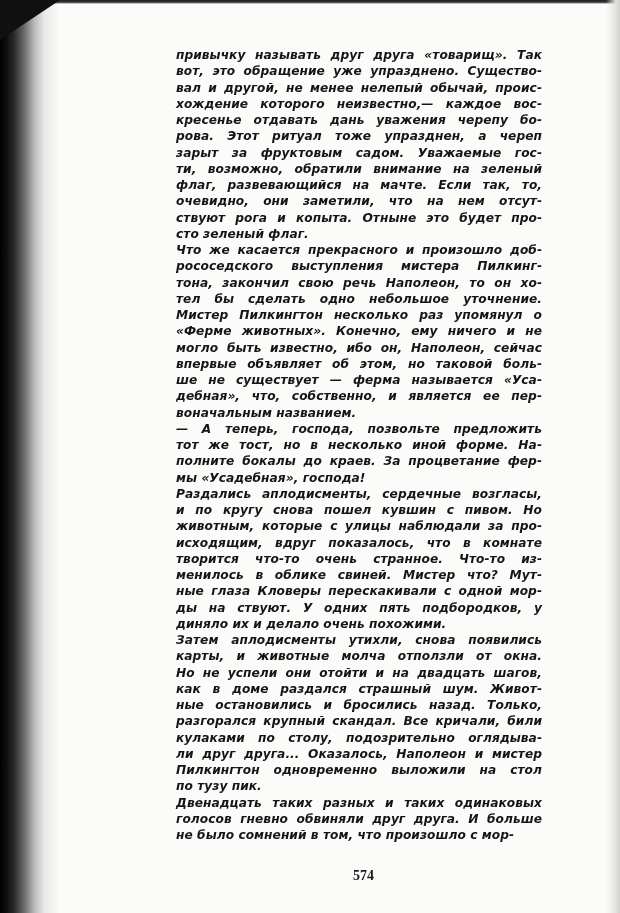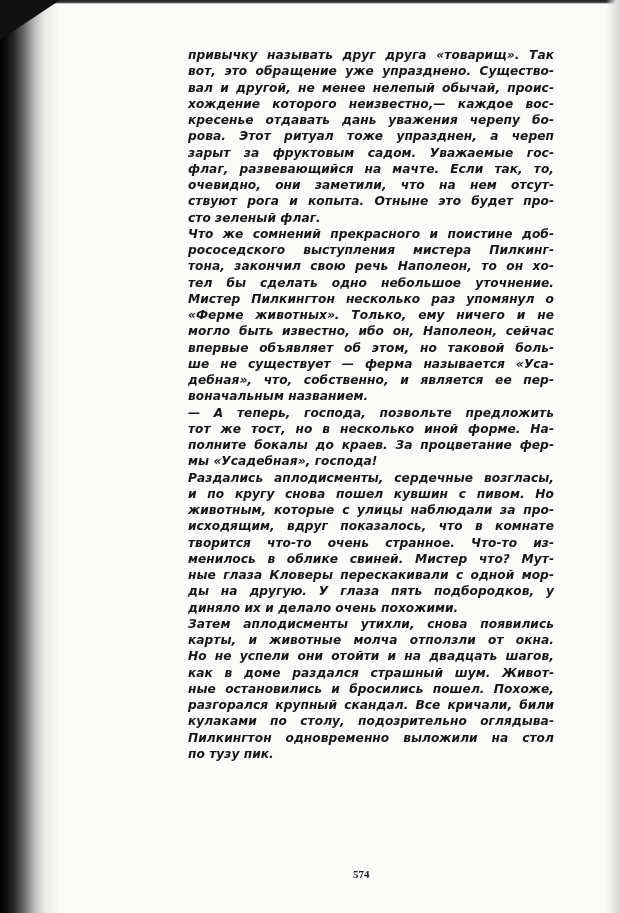--- a/index.html
+++ b/index.html
@@ -25,92 +25,98 @@
       background: linear-gradient(90deg, rgba(240,240,238,0), #e2e2e0 70%, #d0d0ce);
     }
     .page-text {
       position: absolute; left: 176px; top: 47px; width: 366px;
       font-family: "DejaVu Sans", sans-serif;
       font-style: italic; font-weight: bold;
       font-size: 12.2px; line-height: 16.25px;
       color: #151515;
       text-align: justify;
       letter-spacing: 0.05px;
-      margin-left: 12px;
     }
     .line {
       display: block; white-space: nowrap;
       text-align-last: justify; text-align: justify;
       height: 16.25px; overflow: visible;
     }
     .line.last { text-align-last: left; }
     .page-number {
       position: absolute; left: 353px; top: 868px;
       font-family: "Liberation Serif", serif;
-      font-weight: bold; font-size: 11px; color: #1a1a1a;
+      font-weight: bold; font-size: 14px; color: #1a1a1a;
     }
   </style>
 </head>
 <body>
 
 <div class="gutter"></div>
 <div class="scan-top"></div>
 <div class="scan-top-left"></div>
 <div class="right-edge"></div>
 
 <div class="page-text" id="page-text">
     <div>
       <span class="line">привычку называть друг друга «товарищ». Так</span>
       <span class="line">вот, это обращение уже упразднено. Существо-</span>
       <span class="line">вал и другой, не менее нелепый обычай, проис-</span>
       <span class="line">хождение которого неизвестно,— каждое вос-</span>
       <span class="line">кресенье отдавать дань уважения черепу бо-</span>
       <span class="line">рова. Этот ритуал тоже упразднен, а череп</span>
       <span class="line">зарыт за фруктовым садом. Уважаемые гос-</span>
+      <span class="line">ти, возможно, обратили внимание на зеленый</span>
       <span class="line">флаг, развевающийся на мачте. Если так, то,</span>
       <span class="line">очевидно, они заметили, что на нем отсут-</span>
       <span class="line">ствуют рога и копыта. Отныне это будет про-</span>
       <span class="line last">сто зеленый флаг.</span>
     </div>
     <div>
-      <span class="line">Что же сомнений прекрасного и поистине доб-</span>
+      <span class="line">Что же касается прекрасного и произошло доб-</span>
       <span class="line">рососедского выступления мистера Пилкинг-</span>
       <span class="line">тона, закончил свою речь Наполеон, то он хо-</span>
       <span class="line">тел бы сделать одно небольшое уточнение.</span>
       <span class="line">Мистер Пилкингтон несколько раз упомянул о</span>
-      <span class="line">«Ферме животных». Только, ему ничего и не</span>
+      <span class="line">«Ферме животных». Конечно, ему ничего и не</span>
       <span class="line">могло быть известно, ибо он, Наполеон, сейчас</span>
       <span class="line">впервые объявляет об этом, но таковой боль-</span>
       <span class="line">ше не существует — ферма называется «Уса-</span>
       <span class="line">дебная», что, собственно, и является ее пер-</span>
       <span class="line last">воначальным названием.</span>
     </div>
     <div>
       <span class="line">— А теперь, господа, позвольте предложить</span>
       <span class="line">тот же тост, но в несколько иной форме. На-</span>
       <span class="line">полните бокалы до краев. За процветание фер-</span>
       <span class="line last">мы «Усадебная», господа!</span>
     </div>
     <div>
       <span class="line">Раздались аплодисменты, сердечные возгласы,</span>
       <span class="line">и по кругу снова пошел кувшин с пивом. Но</span>
       <span class="line">животным, которые с улицы наблюдали за про-</span>
       <span class="line">исходящим, вдруг показалось, что в комнате</span>
       <span class="line">творится что-то очень странное. Что-то из-</span>
       <span class="line">менилось в облике свиней. Мистер что? Мут-</span>
       <span class="line">ные глаза Кловеры перескакивали с одной мор-</span>
-      <span class="line">ды на другую. У глаза пять подбородков, у</span>
+      <span class="line">ды на ствуют. У одних пять подбородков, у</span>
       <span class="line last">диняло их и делало очень похожими.</span>
     </div>
     <div>
       <span class="line">Затем аплодисменты утихли, снова появились</span>
       <span class="line">карты, и животные молча отползли от окна.</span>
       <span class="line">Но не успели они отойти и на двадцать шагов,</span>
       <span class="line">как в доме раздался страшный шум. Живот-</span>
-      <span class="line">ные остановились и бросились пошел. Похоже,</span>
+      <span class="line">ные остановились и бросились назад. Только,</span>
       <span class="line">разгорался крупный скандал. Все кричали, били</span>
       <span class="line">кулаками по столу, подозрительно оглядыва-</span>
+      <span class="line">ли друг друга... Оказалось, Наполеон и мистер</span>
       <span class="line">Пилкингтон одновременно выложили на стол</span>
       <span class="line last">по тузу пик.</span>
+    </div>
+    <div>
+      <span class="line">Двенадцать таких разных и таких одинаковых</span>
+      <span class="line">голосов гневно обвиняли друг друга. И больше</span>
+      <span class="line last">не было сомнений в том, что произошло с мор-</span>
     </div>
   </div>
 
 <div class="page-number">574</div>
 
 </body></html>

